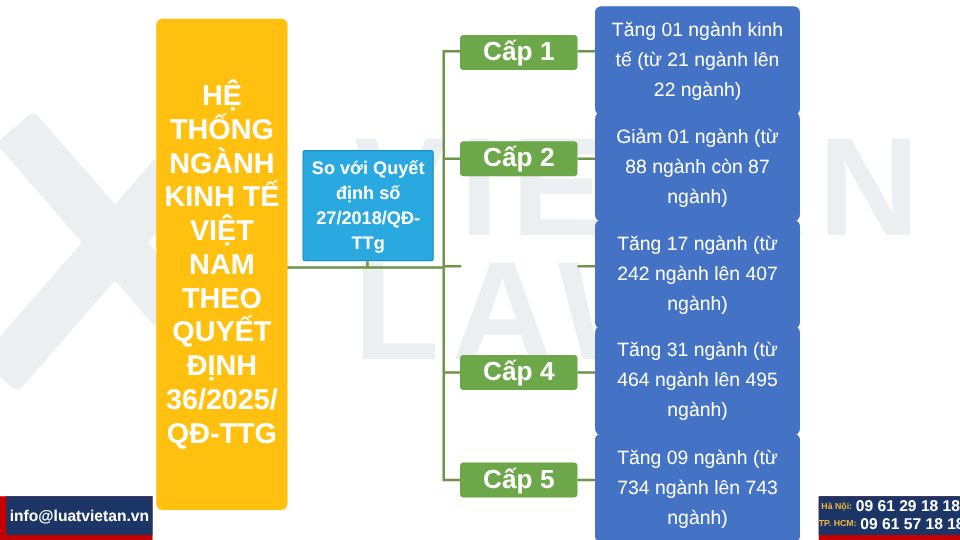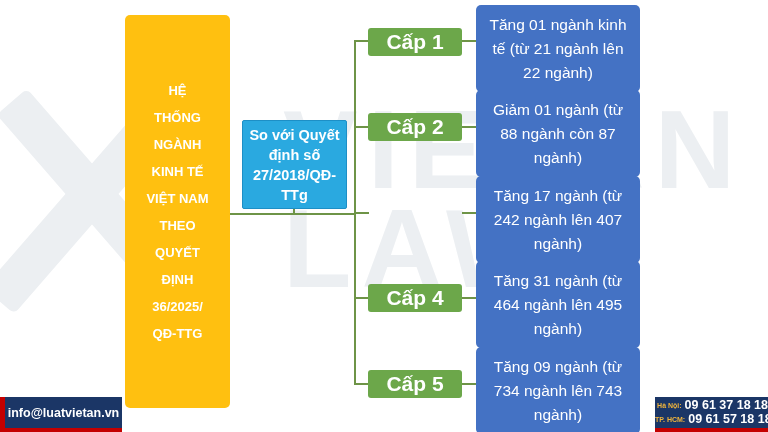--- a/index.html
+++ b/index.html
@@ -20,21 +20,21 @@
   .l-tick{left:293px;top:209px;width:2px;height:5px;}
   .l-vert{left:354px;top:40px;width:2px;height:345px;}
   .stub-l{width:14px;height:2px;left:355px;}
   .stub-r{width:14px;height:2px;left:462px;}
   .y1{top:40px;} .y2{top:126px;} .y3{top:212px;} .y4{top:297px;} .y5{top:383px;}
 
   
   .box{position:absolute;display:flex;align-items:center;justify-content:center;
        text-align:center;color:#fff;z-index:2;box-sizing:border-box;white-space:pre-line;}
   .root{left:125px;top:15px;width:105px;height:393px;background:var(--gold);
-        border-radius:5px;font-weight:700;font-size:13px;line-height:27px;}
+        border-radius:5px;font-weight:700;font-size:23px;line-height:27px;}
   .compare{left:242px;top:120px;width:105px;height:89px;background:var(--sky);
            border:1px solid #1d8fc6;border-radius:2px;font-weight:700;
            font-size:14.5px;line-height:20px;}
   .cap{left:368px;width:94px;height:28px;background:var(--green);
        border-radius:3px;font-weight:700;font-size:21px;}
   .cap.y1{top:28px;} .cap.y2{top:113px;} .cap.y3{top:199px;} .cap.y4{top:284px;} .cap.y5{top:370px;}
   .detail{left:476px;width:164px;height:87px;background:var(--blue);
           border-radius:5px;font-size:15.5px;line-height:24px;}
   .detail.y1{top:5px;} .detail.y2{top:90px;} .detail.y3{top:176px;}
   .detail.y4{top:261px;} .detail.y5{top:347px;}
@@ -118,21 +118,21 @@
 ngành)</div>
 
   <div class="foot foot-email">
     <div class="navy">info@luatvietan.vn</div>
   </div>
 
   <div class="foot foot-phones">
     <div class="navy">
       <div class="ph-row">
         <span class="ph-label">Hà Nội:</span>
-        <span class="ph-num">09 61 37 18 18</span>
+        <span class="ph-num">09 61 29 18 18</span>
       </div>
       <div class="ph-row">
         <span class="ph-label">TP. HCM:</span>
         <span class="ph-num">09 61 57 18 18</span>
       </div>
     </div>
   </div>
 
 </div>
 

